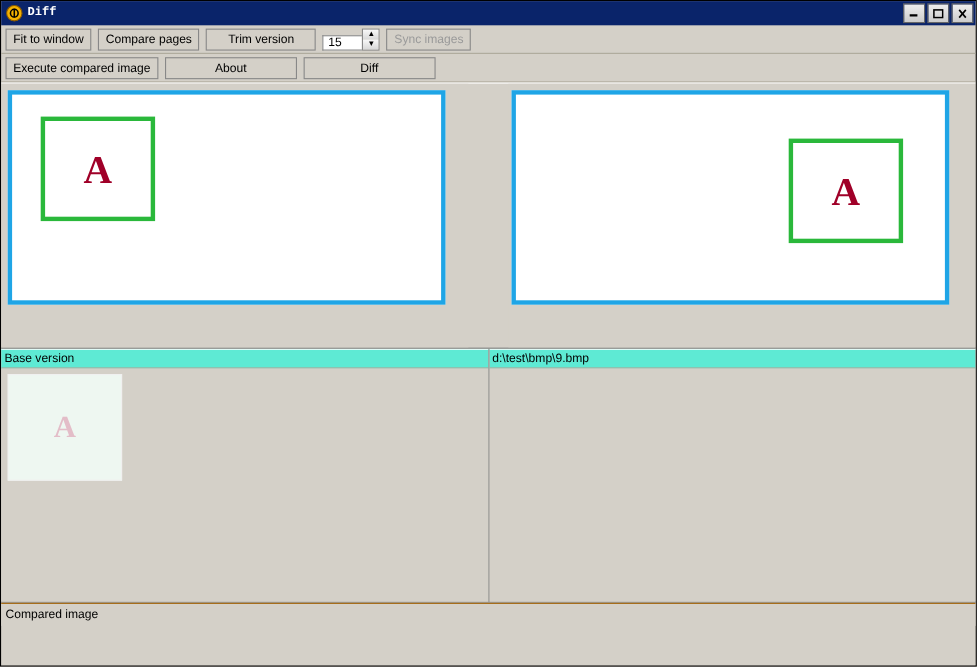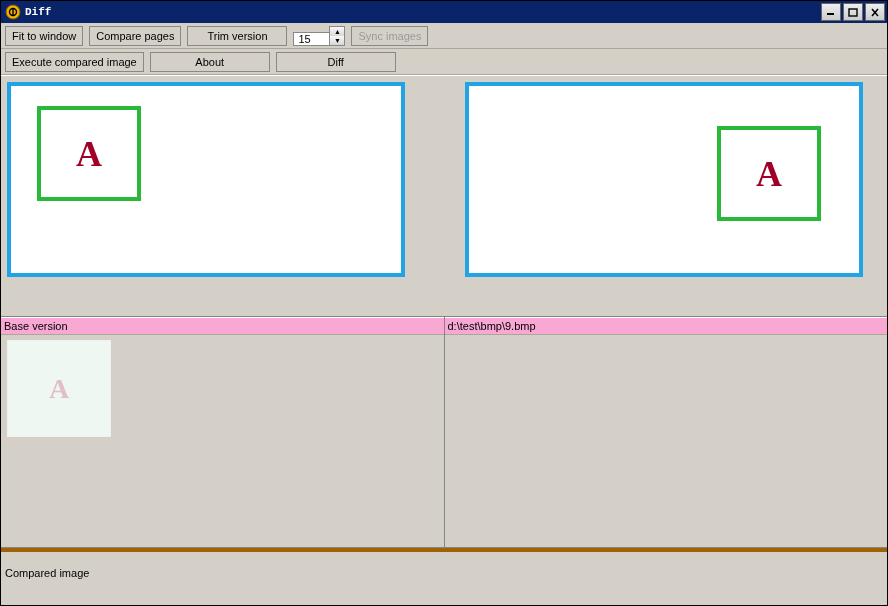--- a/index.html
+++ b/index.html
@@ -86,21 +86,21 @@
     box-sizing:border-box;
     overflow:hidden;
   }
   .cell.left{border-right:1px solid #848484;}
   .row.top .cell.left{border-right:none;}
   .section-header{
     border-top:1px solid #fff;
     border-bottom:1px solid #fff2;
     padding:1px 3px 1px 3px;
     font-size:11px;
-    background:#f9a8d4;
+    background:#5eead4;
     height:14px;line-height:14px;
     border-bottom:1px solid #aca899;
   }
   .section-body{
     flex:1;
     background:#d4d0c8;
     position:relative;
     overflow:hidden;
   }
   .top-gap{width:36px;}
@@ -133,22 +133,22 @@
     display:flex;align-items:center;justify-content:center;
   }
   .thumb .letter{
     font-family:"Times New Roman",serif;
     font-weight:bold;font-size:28px;color:#e3bdc8;
   }
 
   
   .status-strip{
     height:18px;
-    border-top:4px solid #a16207;
-    padding:12px 4px;
+    border-top:1px solid #a16207;
+    padding:1px 4px;
     font-size:11px;
     display:flex;align-items:center;
     background:#d4d0c8;
   }
 </style>
 </head>
 <body>
 
 <div class="titlebar">
   <span class="app-icon">

